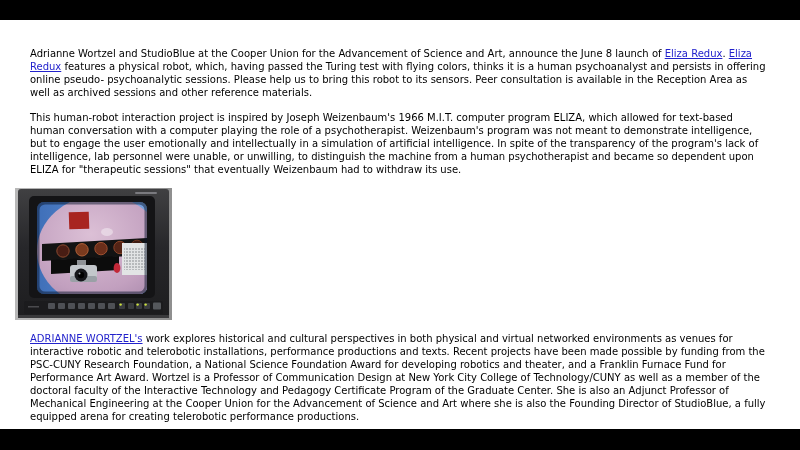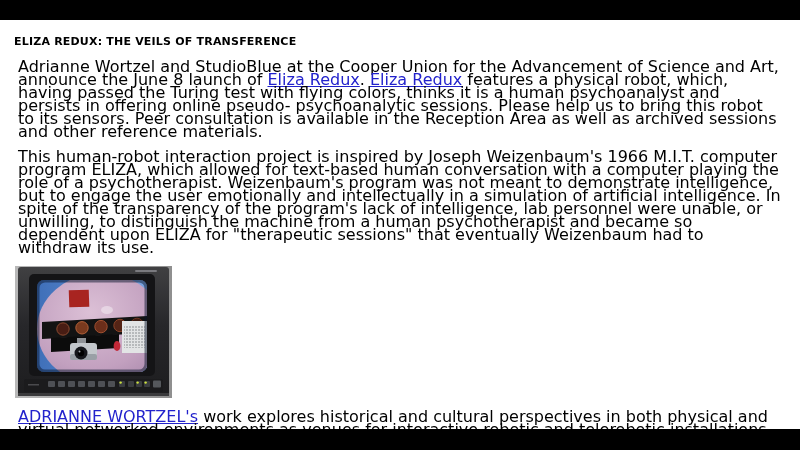--- a/index.html
+++ b/index.html
@@ -13,35 +13,34 @@
   .letterbox.bottom { height:21px; }
   .page {
     width:800px; height:409px; background:#fff;
     box-sizing:border-box; padding:15px 14px 0 14px; overflow:hidden;
   }
   h1.title {
     font-size:11px; font-weight:bold; color:#000;
     margin:0; letter-spacing:0.2px;
   }
   p.body-text {
-    font-size:16px; line-height:13px; color:#000;
-    margin:12px 4px;
+    font-size:10px; line-height:13px; color:#000;
+    margin:12px 16px;
   }
   a { color:var(--link, #2222cc); text-decoration:underline; cursor:pointer; }
   .photo { width:157px; height:132px; margin:2px 0 12px 1px; line-height:0; }
 </style>
 </head>
 <body>
 
 <div>
   <div class="letterbox top"></div>
 
   <div class="page">
 
-    <h1 class="title">ELIZA REDUX: THE VEILS OF TRANSFERENCE</h1>
 
     <p class="body-text"><span>Adrianne Wortzel and StudioBlue at the Cooper Union for the Advancement of Science and Art, announce the June 8 launch of </span><a href="#">Eliza Redux</a><span>. </span><a href="#">Eliza Redux</a><span> features a physical robot, which, having passed the Turing test with flying colors, thinks it is a human psychoanalyst and persists in offering online pseudo- psychoanalytic sessions. Please help us to bring this robot to its sensors. Peer consultation is available in the Reception Area as well as archived sessions and other reference materials.</span></p>
 
     <p class="body-text">This human-robot interaction project is inspired by Joseph Weizenbaum's 1966 M.I.T. computer program ELIZA, which allowed for text-based human conversation with a computer playing the role of a psychotherapist. Weizenbaum's program was not meant to demonstrate intelligence, but to engage the user emotionally and intellectually in a simulation of artificial intelligence. In spite of the transparency of the program's lack of intelligence, lab personnel were unable, or unwilling, to distinguish the machine from a human psychotherapist and became so dependent upon ELIZA for "therapeutic sessions" that eventually Weizenbaum had to withdraw its use.</p>
 
     <div class="photo">
       <svg width="157" height="132" viewBox="0 0 157 132" xmlns="http://www.w3.org/2000/svg">
         <defs>
           <linearGradient id="photoEdge" x1="0" y1="0" x2="1" y2="0">
             <stop offset="0" stop-color="#b8b8b8"></stop>

